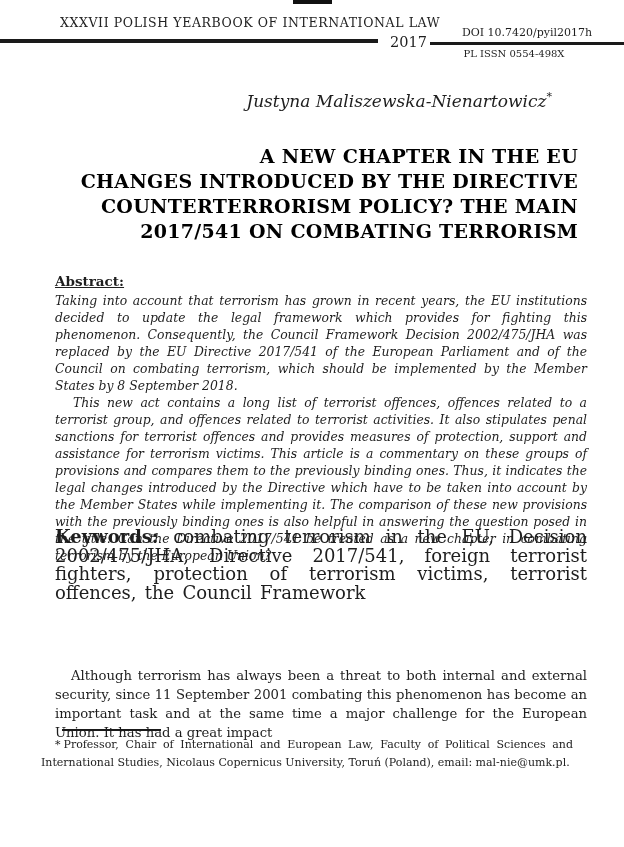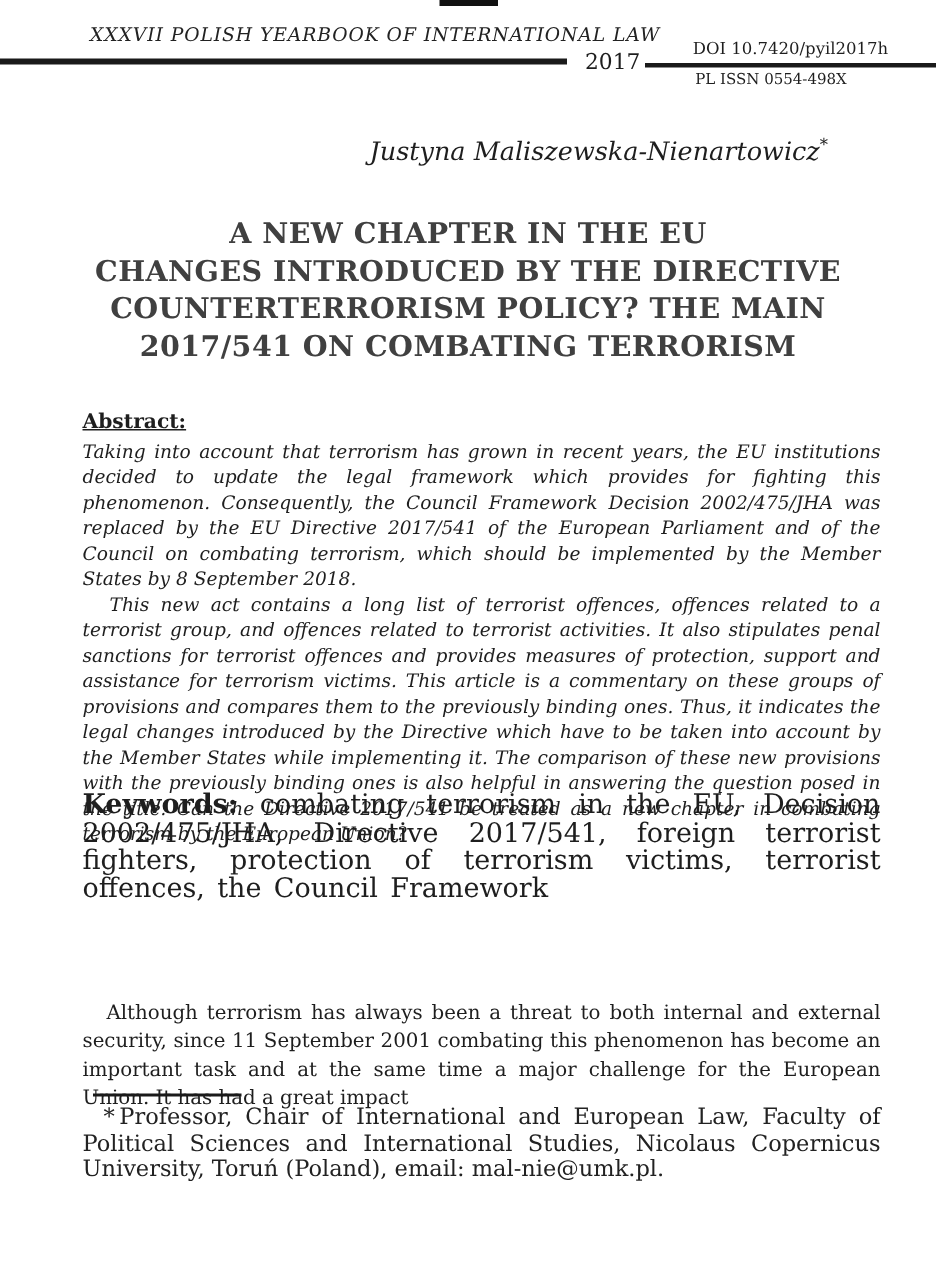--- a/index.html
+++ b/index.html
@@ -18,21 +18,20 @@
     width: 39px; height: 4px;
     background: #111111;
   }
   .journal-title {
     position: absolute;
     left: 60px; top: 15px;
     font-size: 12.5px;
     letter-spacing: 0.6px;
     white-space: nowrap;
     color: #222222;
-    font-style: italic;
   }
   .main-rule {
     position: absolute;
     left: 0; top: 39px;
     width: 378px; height: 4px;
     background: #1a1a1a;
   }
   .year-label {
     position: absolute;
     left: 390px; top: 34px;
@@ -66,26 +65,26 @@
     right: 72px; top: 90px;
     font-style: italic;
     font-size: 17px;
     white-space: nowrap;
   }
   .author sup { font-size: 11px; font-style: normal; }
   .article-title {
     position: absolute;
     left: 46px; top: 144px;
     width: 532px;
-    text-align: center;
+    text-align: right;
     font-weight: bold;
     font-size: 19px;
     line-height: 25px;
     letter-spacing: 0.3px;
-    color: #404040;
+    color: #000000;
   }
   .abstract-label {
     position: absolute;
     left: 55px; top: 273px;
     font-weight: bold;
     font-size: 13.5px;
     text-decoration: underline;
   }
   .abstract-body {
     position: absolute;
@@ -125,23 +124,23 @@
     text-indent: 16px;
   }
   .footnote-rule {
     position: absolute;
     left: 62px; top: 729px;
     width: 99px; height: 2px;
     background: #1a1a1a;
   }
   .footnote {
     position: absolute;
-    left: 55px; top: 736px;
+    left: 41px; top: 736px;
     width: 532px;
-    font-size: 15px;
+    font-size: 11px;
     line-height: 17.5px;
     text-align: justify;
     text-indent: 14px;
     color: #222222;
   }
   .footnote .fn-marker { padding-right: 3px; }
 </style>
 </head>
 <body>
 

